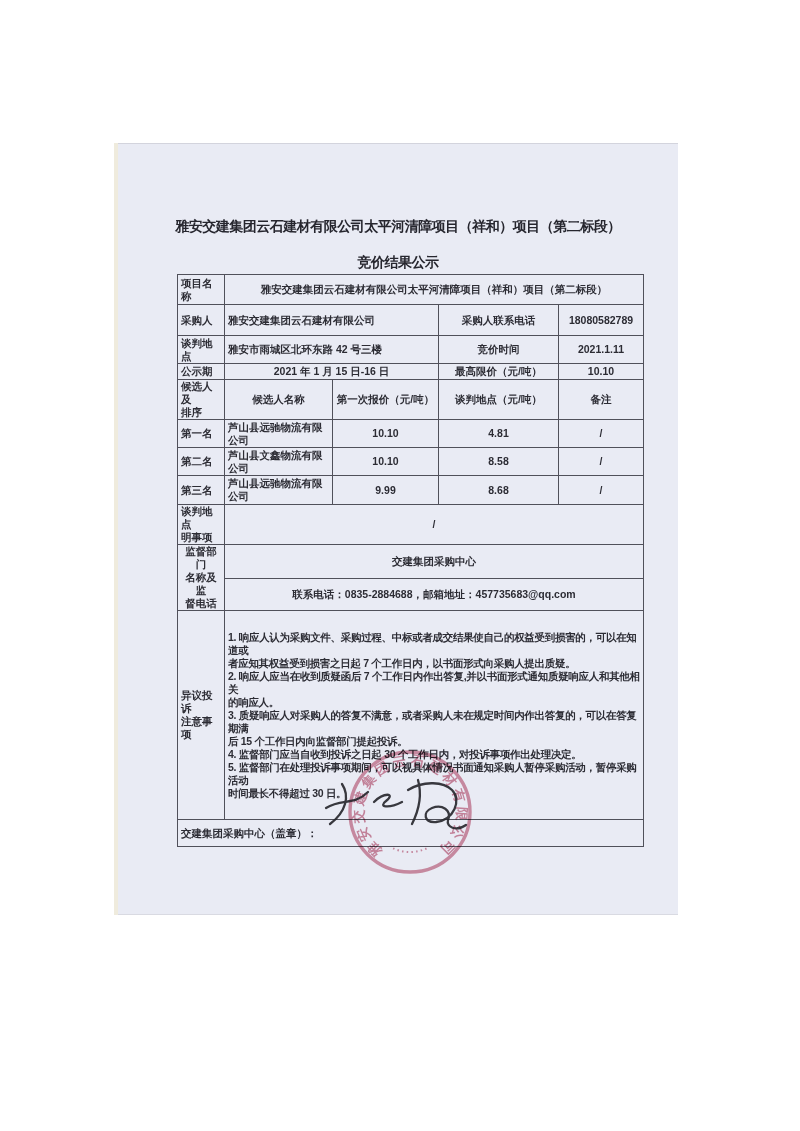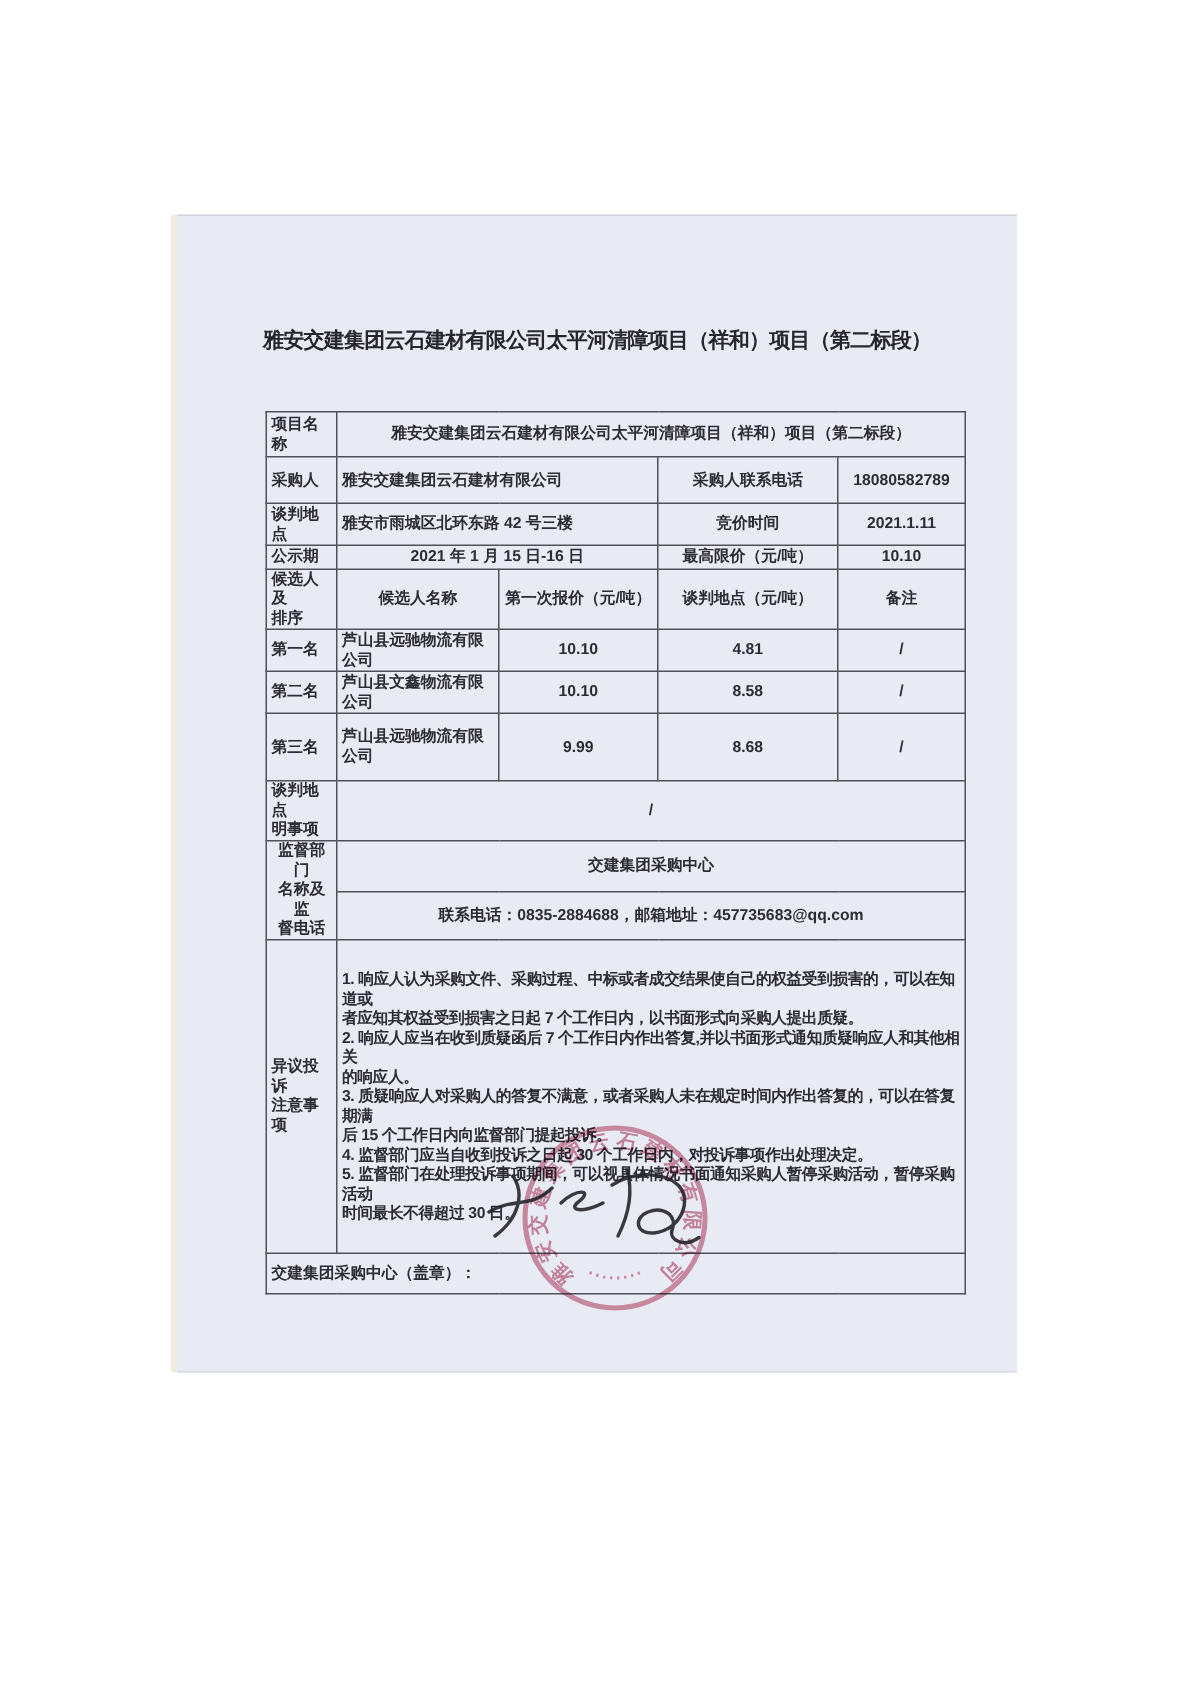--- a/index.html
+++ b/index.html
@@ -44,20 +44,21 @@
     mix-blend-mode:multiply;opacity:.85;}
   .handsign{position:absolute;left:200px;top:628px;width:180px;height:70px;}
 </style>
 </head>
 <body>
 
 <div class="paper">
 
   <div class="title">
     <div>雅安交建集团云石建材有限公司太平河清障项目（祥和）项目（第二标段）</div>
+    <div>竞价结果公示</div>
   </div>
 
   <table class="doc">
     <colgroup>
       <col style="width:47px">
         <col style="width:108px">
         <col style="width:106px">
       <col style="width:120px">
         <col style="width:85px">
     </colgroup>
@@ -107,21 +108,21 @@
     </tr>
 
     <tr style="height:28px">
       <td>第二名</td>
       <td>芦山县文鑫物流有限公司</td>
       <td class="c">10.10</td>
       <td class="c">8.58</td>
       <td class="c">/</td>
     </tr>
 
-    <tr style="height:45px">
+    <tr style="height:29px">
       <td>第三名</td>
       <td>芦山县远驰物流有限公司</td>
       <td class="c">9.99</td>
       <td class="c">8.68</td>
       <td class="c">/</td>
     </tr>
 
     <tr style="height:28px">
       <td class="pre">谈判地点
 明事项</td>

